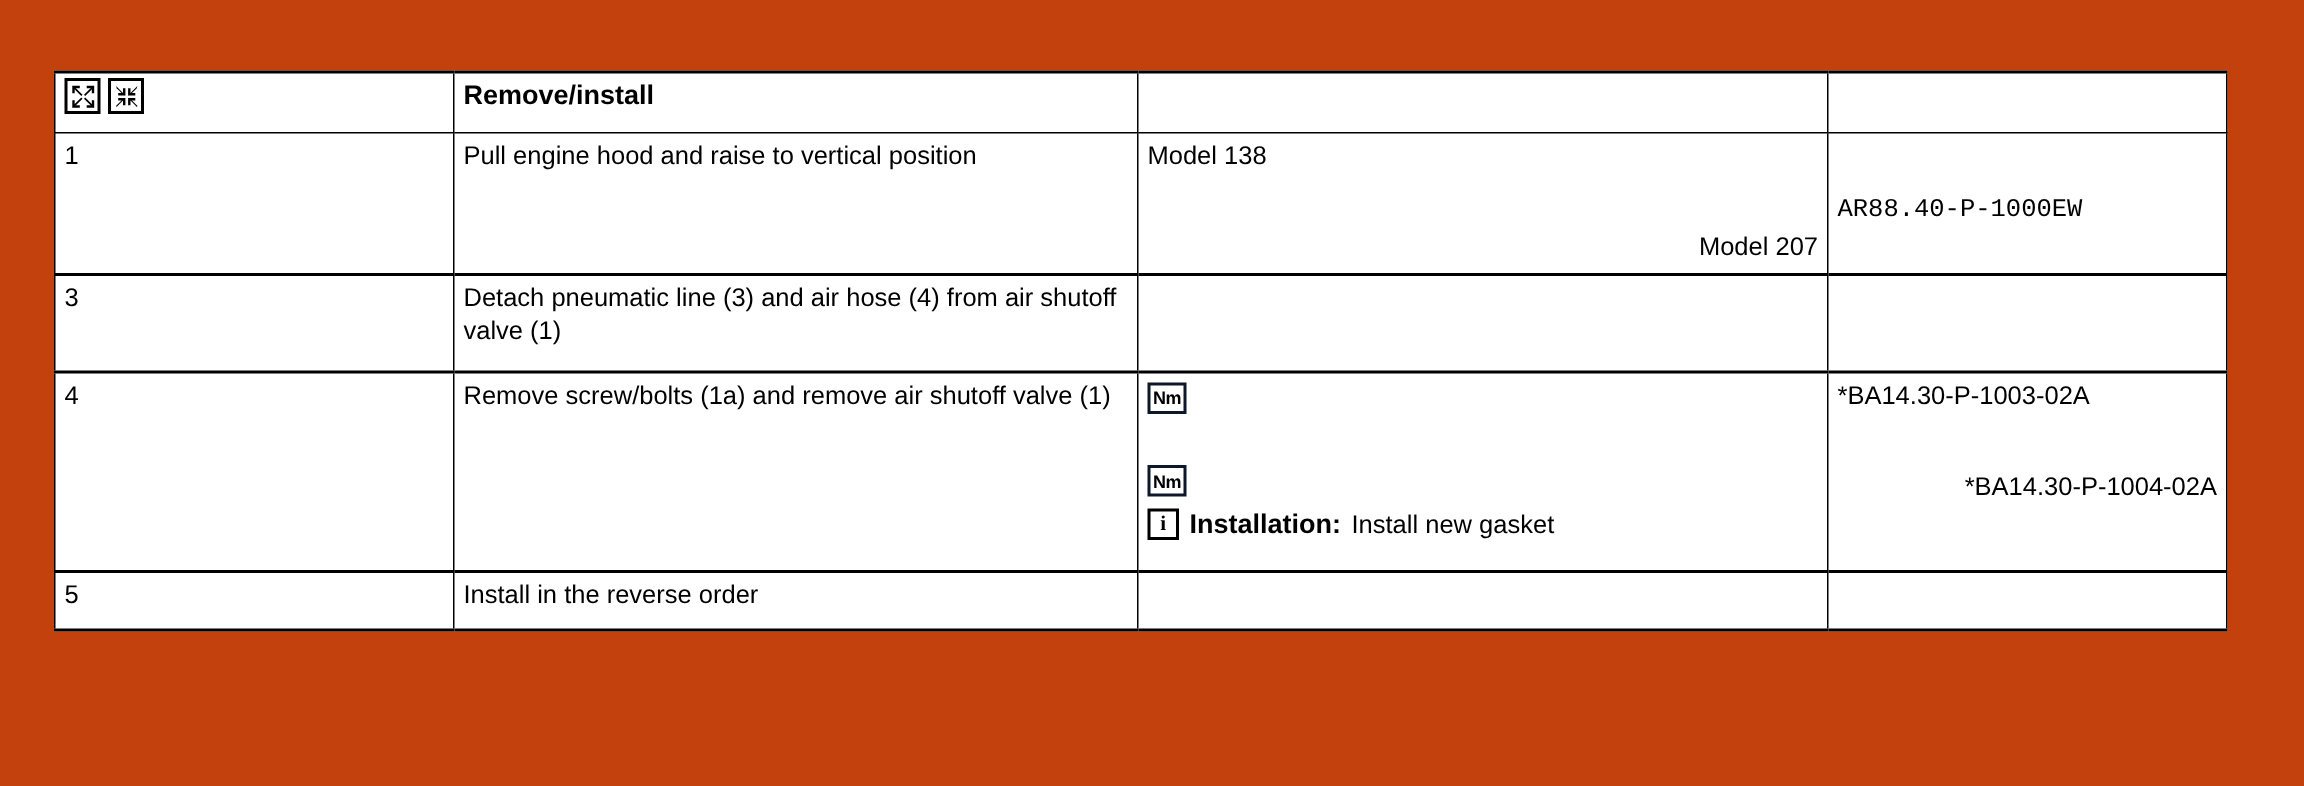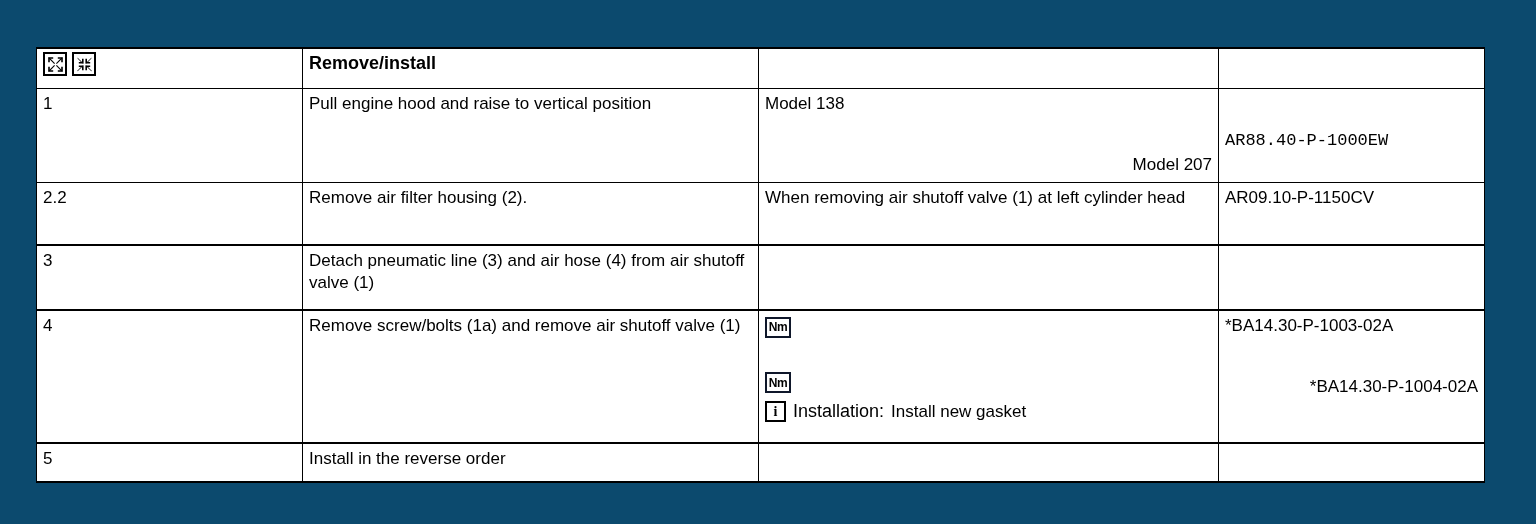--- a/index.html
+++ b/index.html
@@ -11,21 +11,21 @@
     width: 1536px;
     height: 524px;
     font-family: "Liberation Sans", sans-serif;
     color: #000000;
     overflow: hidden;
   }
   .sheet {
     position: relative;
     width: 1536px;
     height: 524px;
-    background: #0c4a6e;
+    background: #c2410c;
   }
   table.proc {
     position: absolute;
     left: 36px;
     top: 47px;
     width: 1448px;
     border-collapse: collapse;
     table-layout: fixed;
     background: #ffffff;
   }
@@ -125,21 +125,21 @@
     line-height: 1;
     background: #ffffff;
     flex: 0 0 auto;
   }
   .note-line {
     display: flex;
     align-items: center;
     gap: 7px;
     margin-top: 7px;
   }
-  .note-label { font-weight: normal; font-size: 18px; }
+  .note-label { font-weight: bold; font-size: 18px; }
   .note-text { font-size: 17px; }
   .nm-block { margin-bottom: 0; }
   .nm-gap { margin-top: 33px; }
 </style>
 </head>
 <body>
 
 <div class="sheet">
   <table class="proc">
     <colgroup>
@@ -196,26 +196,20 @@
             <div>Model 138</div>
             <div class="spaced-top">Model 207</div>
           </div>
         </td>
         <td>
           <div class="bottom-anchor">AR88.40-P-1000EW</div>
         </td>
       </tr>
 
 
-      <tr class="r22">
-        <td>2.2</td>
-        <td>Remove air filter housing (2).</td>
-        <td>When removing air shutoff valve (1) at left cylinder head</td>
-        <td>AR09.10-P-1150CV</td>
-      </tr>
 
       <tr class="r3">
         <td>3</td>
         <td>Detach pneumatic line (3) and air hose (4) from air shutoff valve (1)</td>
         <td></td>
         <td></td>
       </tr>
 
       <tr class="r4">
         <td>4</td>

